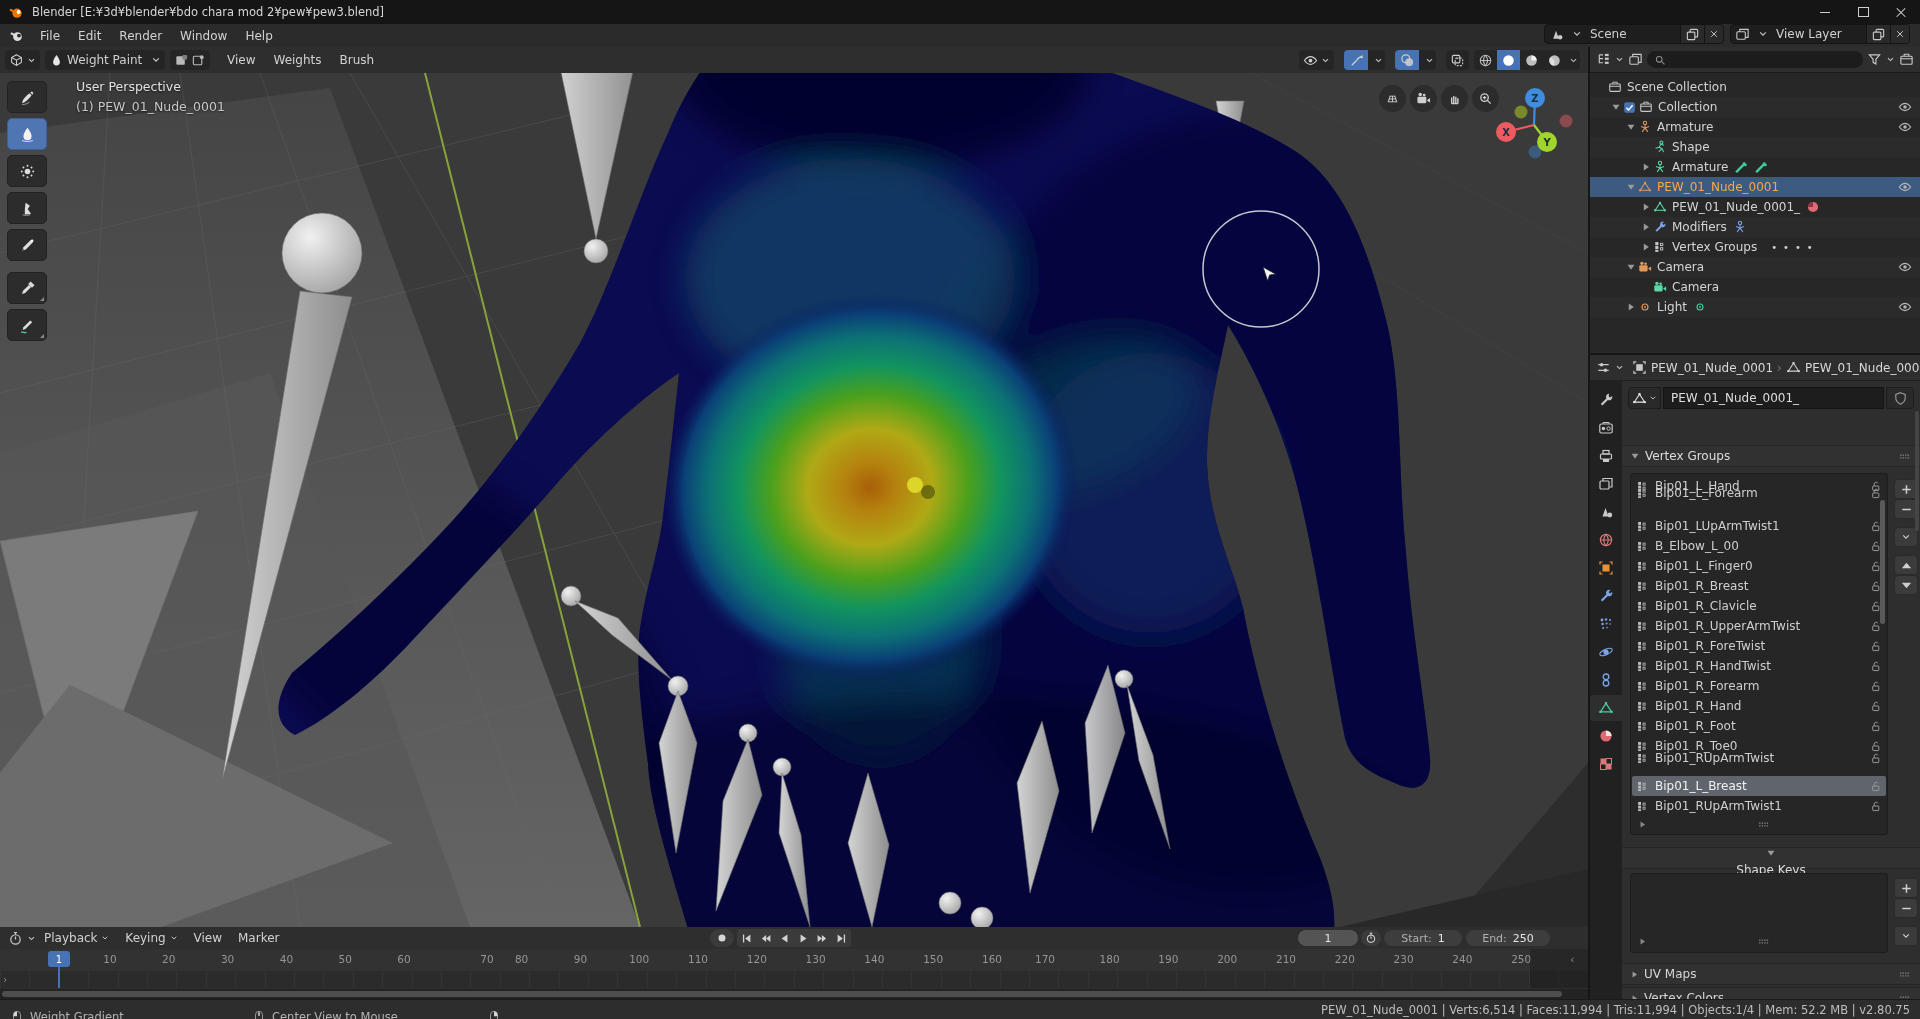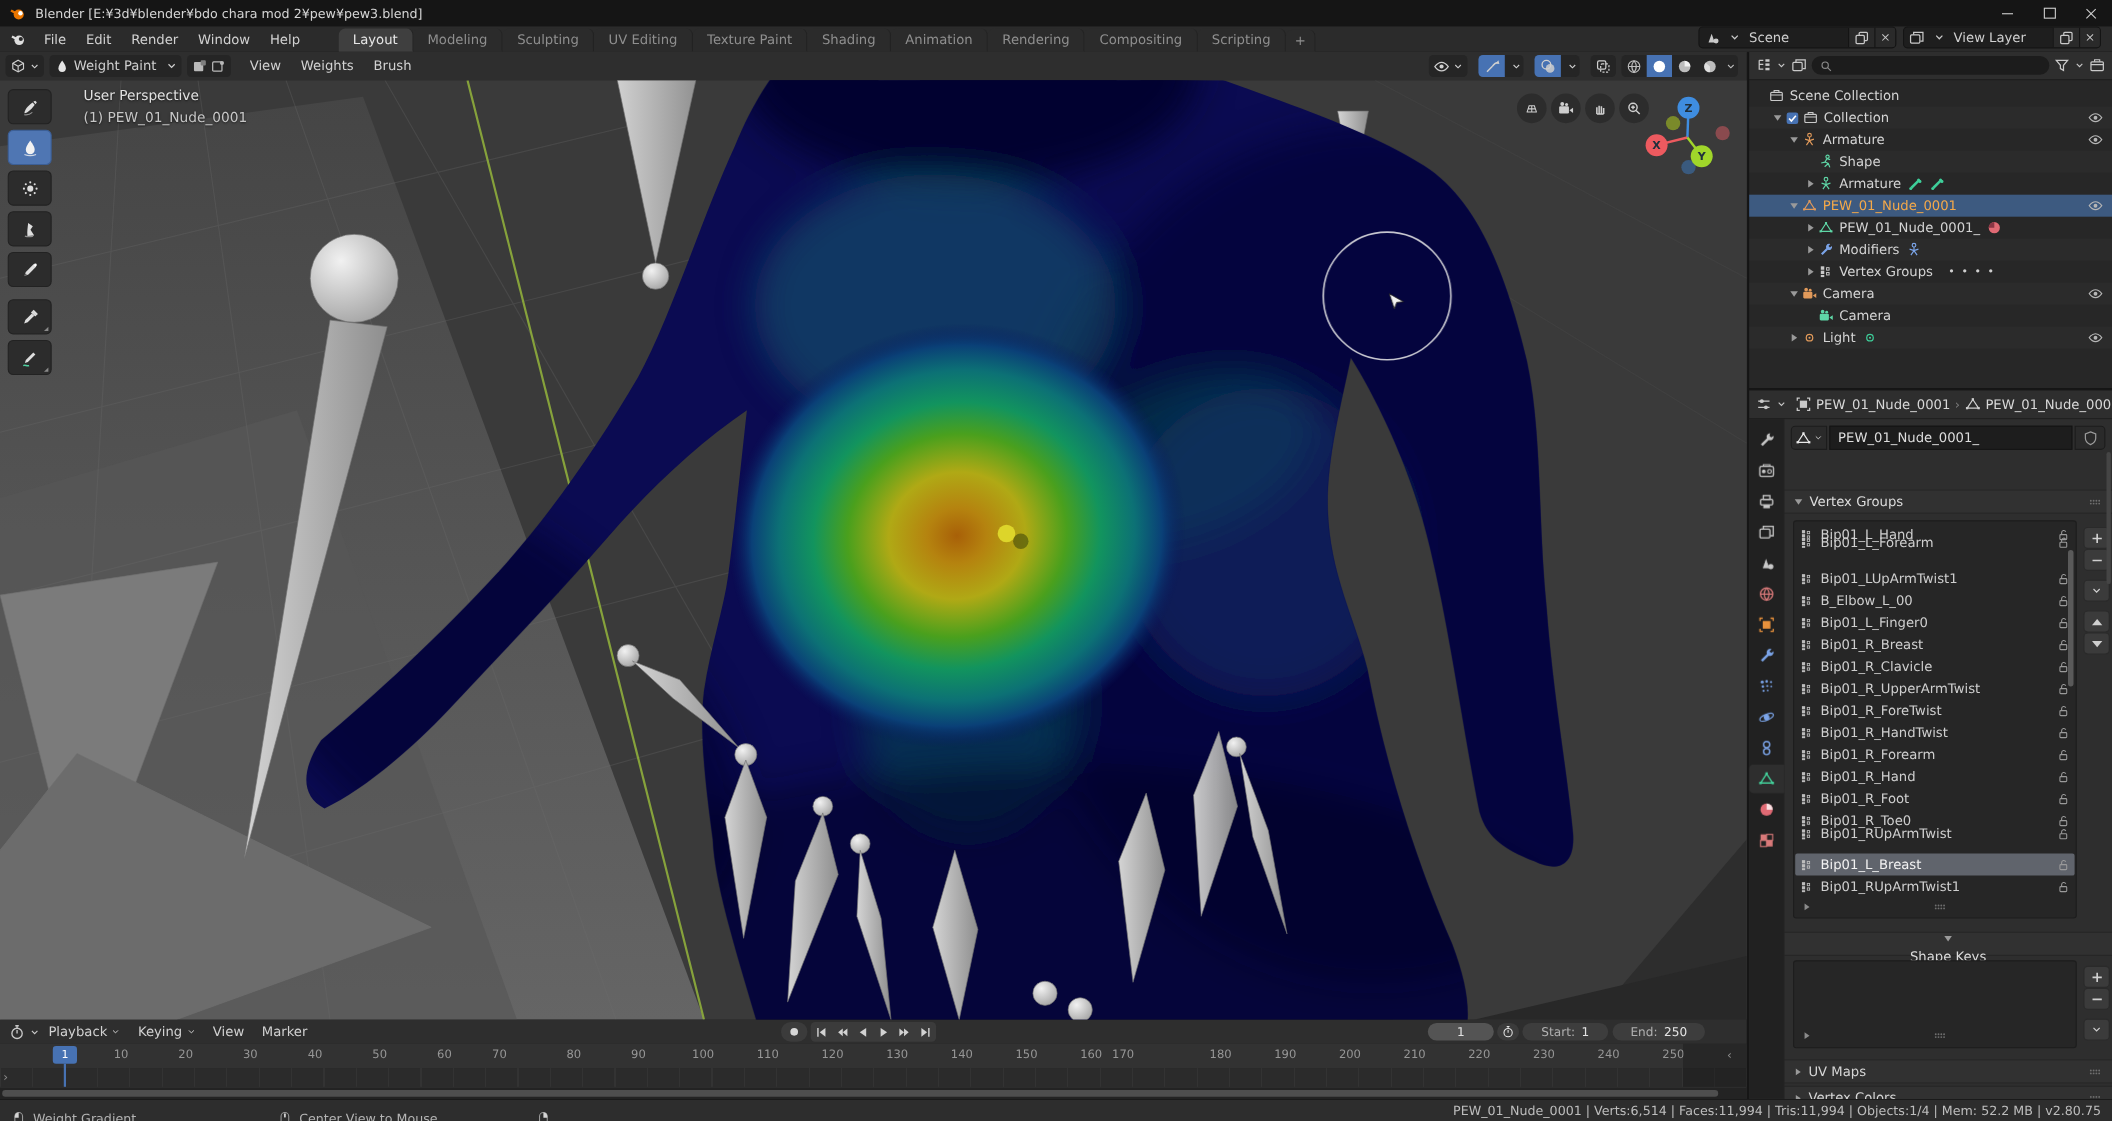--- a/index.html
+++ b/index.html
@@ -168,33 +168,20 @@
         <circle cx="9" cy="9.2" r="4.6" fill="#dedede"></circle>
         <circle cx="10.6" cy="8" r="2" fill="#2b2b2b"></circle>
       </svg>
   </span>
   <div id="menus">
       <span class="menu">File</span>
       <span class="menu">Edit</span>
       <span class="menu">Render</span>
       <span class="menu">Window</span>
       <span class="menu">Help</span>
-    </div>
-  <div id="tabs">
-      <div class="tab active">Layout</div>
-      <div class="tab">Modeling</div>
-      <div class="tab">Sculpting</div>
-      <div class="tab">UV Editing</div>
-      <div class="tab">Texture Paint</div>
-      <div class="tab">Shading</div>
-      <div class="tab">Animation</div>
-      <div class="tab">Rendering</div>
-      <div class="tab">Compositing</div>
-      <div class="tab">Scripting</div>
-      <div class="tab plus">+</div>
     </div>
   <div id="topbar-right">
     <div class="idblock">
       <span class="seg i">
           <svg width="15" height="15" viewBox="0 0 16 16">
             <path d="M4.5 12.5L7.5 4l3 8.5z" fill="currentColor"></path>
             <circle cx="11.8" cy="11" r="2.4" fill="currentColor"></circle>
           </svg>
         </span>
       <span class="seg i">
@@ -1699,31 +1686,31 @@
       <span>250</span>
     </div>
   </div>
   <div id="tl-ruler">
       <span class="tick" style="left:110px">10</span>
       <span class="tick" style="left:168.8px">20</span>
       <span class="tick" style="left:227.6px">30</span>
       <span class="tick" style="left:286.4px">40</span>
       <span class="tick" style="left:345.2px">50</span>
       <span class="tick" style="left:404px">60</span>
-      <span class="tick" style="left:454px">70</span>
+      <span class="tick" style="left:487px">70</span>
       <span class="tick" style="left:521.5999999999999px">80</span>
       <span class="tick" style="left:580.4px">90</span>
       <span class="tick" style="left:639.1999999999999px">100</span>
       <span class="tick" style="left:698px">110</span>
       <span class="tick" style="left:756.8px">120</span>
       <span class="tick" style="left:815.5999999999999px">130</span>
       <span class="tick" style="left:874.4px">140</span>
       <span class="tick" style="left:933.1999999999999px">150</span>
       <span class="tick" style="left:992px">160</span>
-      <span class="tick" style="left:1021px">170</span>
+      <span class="tick" style="left:1045px">170</span>
       <span class="tick" style="left:1109.6px">180</span>
       <span class="tick" style="left:1168.3999999999999px">190</span>
       <span class="tick" style="left:1227.2px">200</span>
       <span class="tick" style="left:1286px">210</span>
       <span class="tick" style="left:1344.8px">220</span>
       <span class="tick" style="left:1403.6px">230</span>
       <span class="tick" style="left:1462.3999999999999px">240</span>
       <span class="tick" style="left:1521.1999999999998px">250</span>
     </div>
   <div id="tl-tracks"></div>

